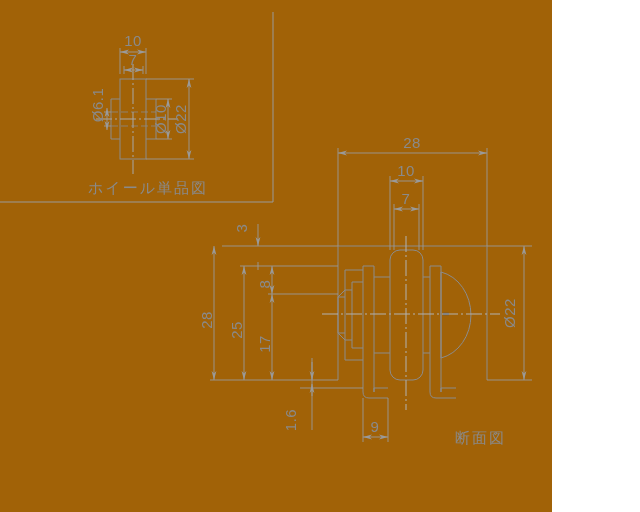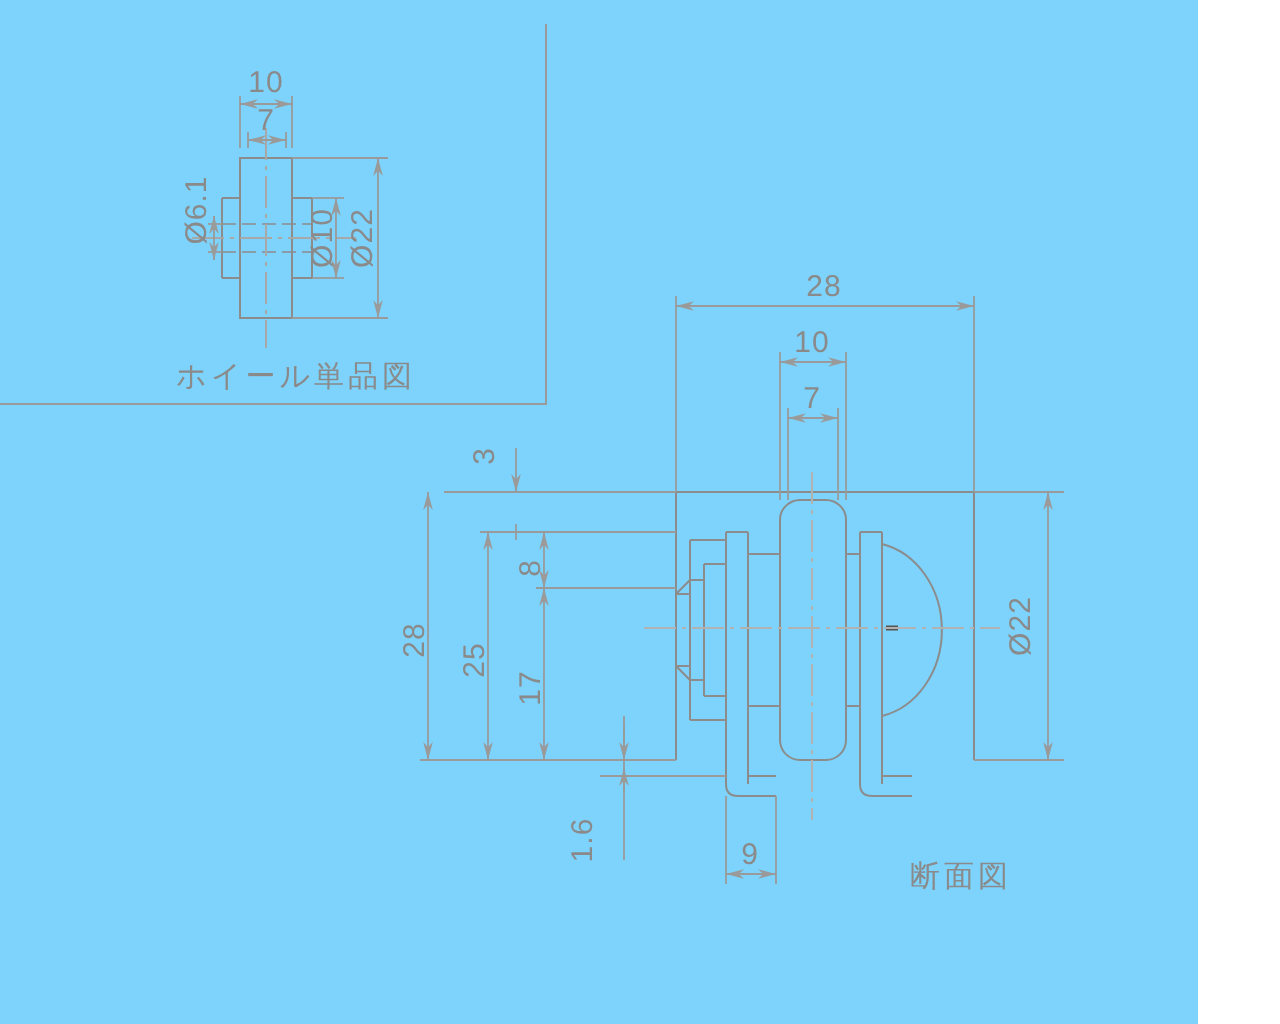--- a/index.html
+++ b/index.html
@@ -9,23 +9,23 @@
     background: #ffffff;
   }
   body {
     width: 640px;
     height: 512px;
     font-family: "Liberation Sans", sans-serif;
     overflow: hidden;
   }
   #drawing-root {
     position: relative;
-    width: 599px;
+    width: 552px;
     height: 512px;
-    background: #7dd3fc;
+    background: #a16207;
   }
   svg.cad {
     position: absolute;
     top: 0;
     left: 0;
     width: 640px;
     height: 512px;
     display: block;
   }
   .dim-text {

